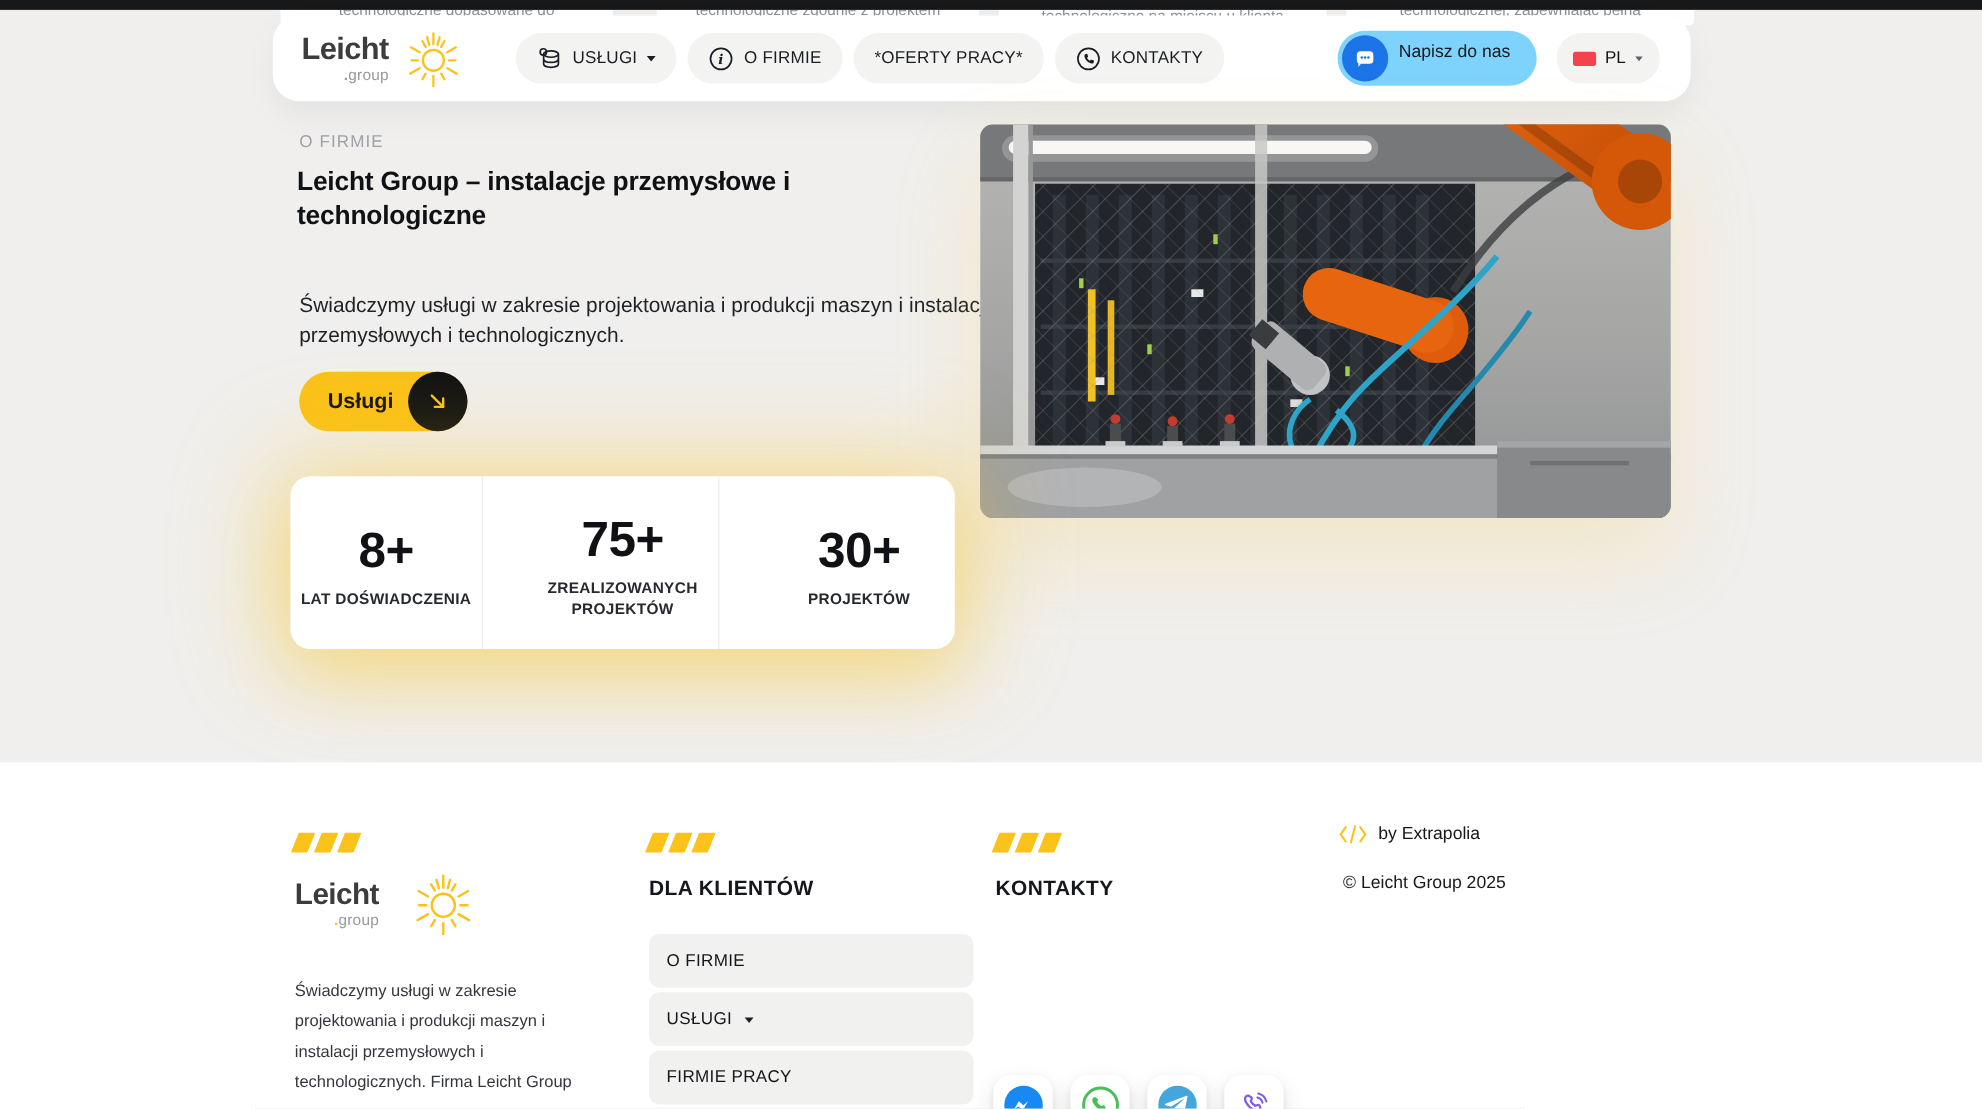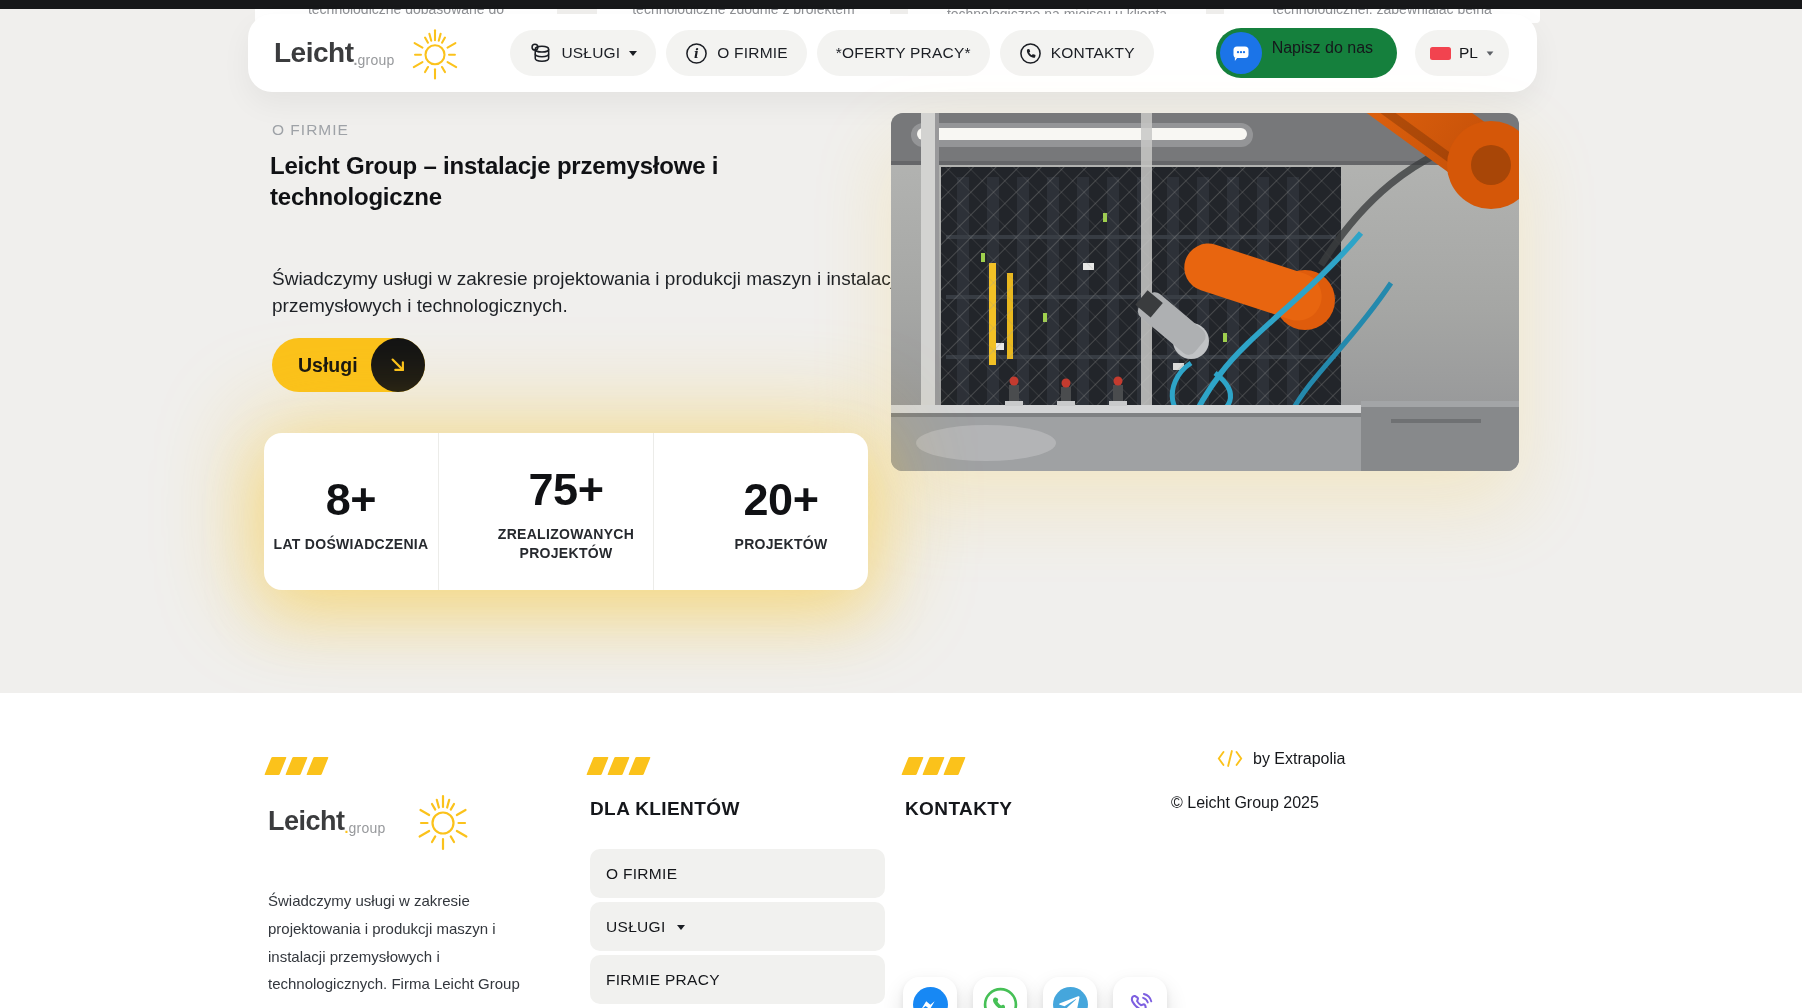--- a/index.html
+++ b/index.html
@@ -12,34 +12,34 @@
   .marquee{position:absolute;left:0;top:9px;width:1802px;height:14px;}
   .marquee-card{position:absolute;top:0;height:14px;background:#fff;overflow:hidden;
     display:flex;justify-content:center;border-radius:0 0 4px 4px;}
   .marquee-card span{font-size:14px;font-weight:500;color:#8E9094;white-space:nowrap;margin-top:-8px;}
   .marquee-card.more span{margin-top:-3px;}
 
   
   .header-card{position:absolute;left:248px;top:14px;width:1289px;height:78px;background:#fff;
     border-radius:24px;box-shadow:0 12px 30px rgba(0,0,0,.05);display:flex;align-items:center;padding:0 28px 0 26px;}
   .logo{display:flex;align-items:center;}
-  .logo-text{display:flex;flex-direction:row;align-items:flex-end;line-height:1;}
+  .logo-text{display:flex;flex-direction:column;align-items:flex-end;line-height:1;}
   .logo-name{font-size:28px;font-weight:800;color:#3B3C3E;letter-spacing:-.5px;}
   .logo-sub{font-size:14px;color:#97999C;margin-top:2px;letter-spacing:.2px;}
   .logo-sub .dot{color:#97999C;font-weight:700;}
   .f-logo .logo-sub .dot{color:#FBC21B;}
   .sun{width:58px;height:58px;margin-left:12px;flex:none;}
   .nav{display:flex;gap:10px;margin-left:46px;}
   .pill{display:flex;align-items:center;gap:9px;height:46px;padding:0 19px;border-radius:23px;
     background:#F3F3F1;font-size:15.5px;color:#1B1E24;letter-spacing:.2px;white-space:nowrap;cursor:pointer;}
   .pill-ico{width:23px;height:23px;flex:none;}
   .caret{width:0;height:0;border-left:4.5px solid transparent;border-right:4.5px solid transparent;
     border-top:5.5px solid #1B1E24;margin-top:1px;}
   .header-right{margin-left:auto;display:flex;align-items:center;gap:18px;}
-  .cta-pill{position:relative;display:flex;align-items:center;height:50px;border-radius:25px;background:#15803d;
+  .cta-pill{position:relative;display:flex;align-items:center;height:50px;border-radius:25px;background:#7dd3fc;
     padding:0 24px 10px 56px;font-size:16px;font-weight:500;color:#15171B;cursor:pointer;justify-content:center;}
   .chat-circle{position:absolute;left:4px;top:4px;width:42px;height:42px;border-radius:50%;background:#1B74E8;
     display:flex;align-items:center;justify-content:center;}
   .chat-circle svg{width:24px;height:24px;}
   .lang-pill{display:flex;align-items:center;gap:8px;height:46px;padding:0 15px;border-radius:23px;
     background:#F3F3F1;font-size:15.5px;color:#15171B;cursor:pointer;}
   .flag{width:21px;height:13px;border-radius:2.5px;background:#F2434F;flex:none;}
   .lang-pill .caret{border-top-color:#5d6066;transform:scale(.85);}
 
   
@@ -84,21 +84,21 @@
     border-radius:26px;padding:0 21px;font-size:16.5px;color:#15171B;
     box-shadow:0 3px 6px rgba(0,0,0,.08),0 10px 24px rgba(0,0,0,.10);cursor:pointer;}
   .contact-pill svg{width:19px;height:19px;flex:none;}
   .socials{position:absolute;left:903px;top:284px;display:flex;gap:16px;}
   .social-card{width:54px;height:54px;background:#fff;border-radius:16px;display:flex;align-items:center;
     justify-content:center;box-shadow:0 3px 6px rgba(0,0,0,.08),0 10px 22px rgba(0,0,0,.12);cursor:pointer;}
   .social-card svg{width:37px;height:37px;}
   .credits-by{position:absolute;left:1216px;top:55px;display:flex;align-items:center;gap:9px;
     font-size:16px;color:#15171B;}
   .credits-by svg{width:28px;height:21px;}
-  .credits-copy{position:absolute;left:1171px;top:101px;font-size:16px;color:#17191D;}
+  .credits-copy{position:absolute;left:1221px;top:101px;font-size:16px;color:#17191D;}
 </style>
 </head>
 <body>
 
 <div class="page">
 
   <div class="topbar"></div>
 
   <div class="marquee">
     <div class="marquee-card" style="left:255px;width:302px;">
@@ -314,21 +314,21 @@
   <div class="stats">
     <div class="stat">
       <div class="stat-value">8+</div>
       <div class="stat-label">LAT DOŚWIADCZENIA</div>
     </div>
     <div class="stat">
       <div class="stat-value">75+</div>
       <div class="stat-label narrow">ZREALIZOWANYCH PROJEKTÓW</div>
     </div>
     <div class="stat">
-      <div class="stat-value">20+</div>
+      <div class="stat-value">30+</div>
       <div class="stat-label">PROJEKTÓW</div>
     </div>
   </div>
 
   <div class="footer">
 
     <div class="slashes" style="left:268px;top:64px;">
         <i></i>
         <i></i>
         <i></i>

